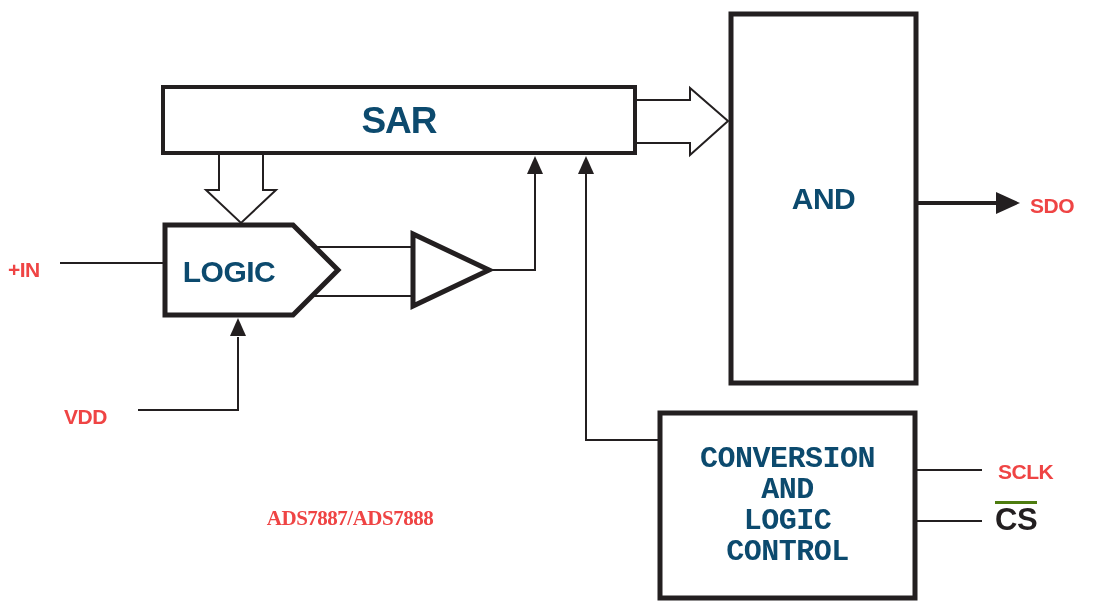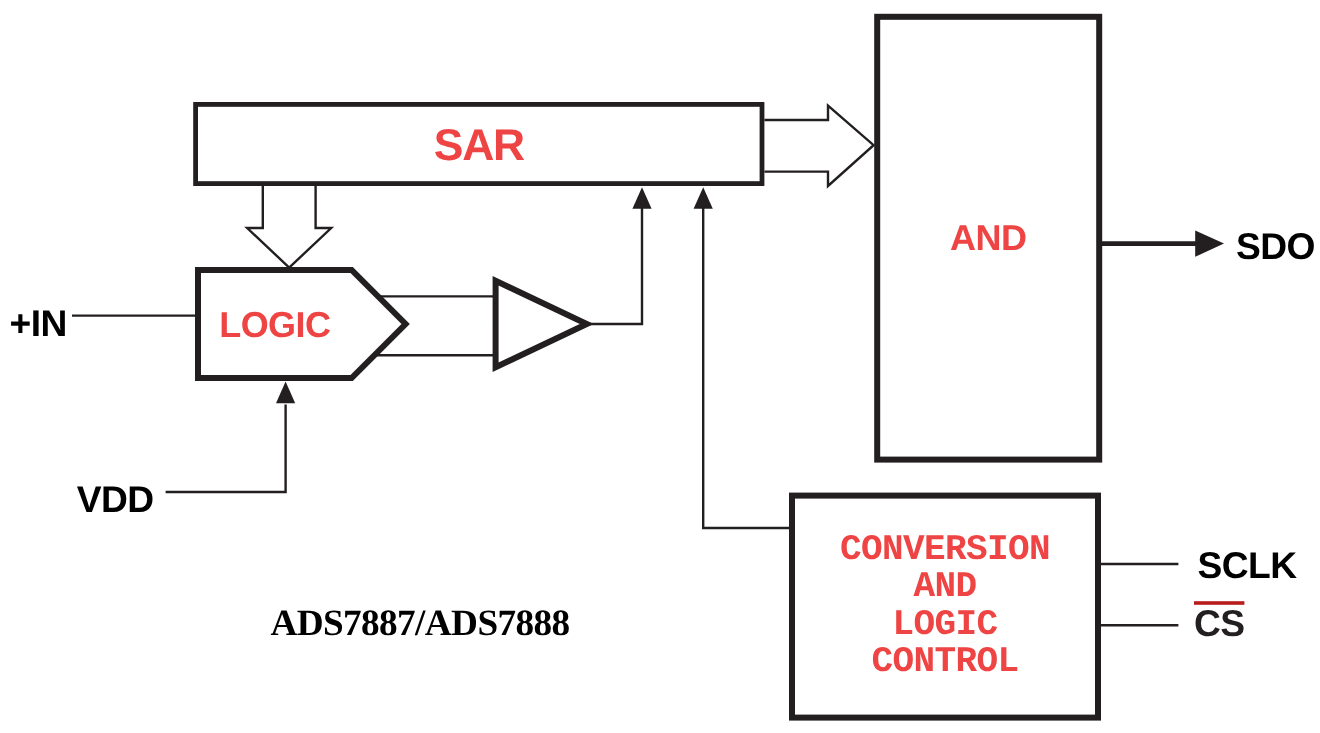--- a/index.html
+++ b/index.html
@@ -8,45 +8,45 @@
     width: 1100px;
     height: 611px;
     background: #ffffff;
     font-family: "Liberation Sans", sans-serif;
     overflow: hidden;
   }
   #diagram-svg { position: absolute; left: 0; top: 0; }
   .label {
     position: absolute;
     font-weight: bold;
-    color: #000000;
-    font-size: 31px;
+    color: #ef4444;
+    font-size: 21px;
     line-height: 31px;
     white-space: nowrap;
     letter-spacing: -0.5px;
   }
   .block-label {
     position: absolute;
     display: flex;
     flex-direction: column;
     align-items: center;
     justify-content: center;
     text-align: center;
     font-weight: bold;
-    color: #ef4444;
+    color: #0c4a6e;
     font-size: 30px;
     line-height: 31px;
     letter-spacing: -0.5px;
   }
   .sar-size { font-size: 37px; letter-spacing: -1px; }
   .centered { text-align: center; }
   #cs-label-wrap { position: absolute; left: 995px; top: 501px; }
   #cs-label-wrap .overlined {
     display: inline-block;
-    border-top: 3px solid #b91c1c;
+    border-top: 3px solid #4d7c0f;
     padding-top: 2px;
     font-weight: bold;
     color: #231f20;
     font-size: 31px;
     line-height: 28px;
     letter-spacing: -0.5px;
   }
 </style>
 </head>
 <body>

